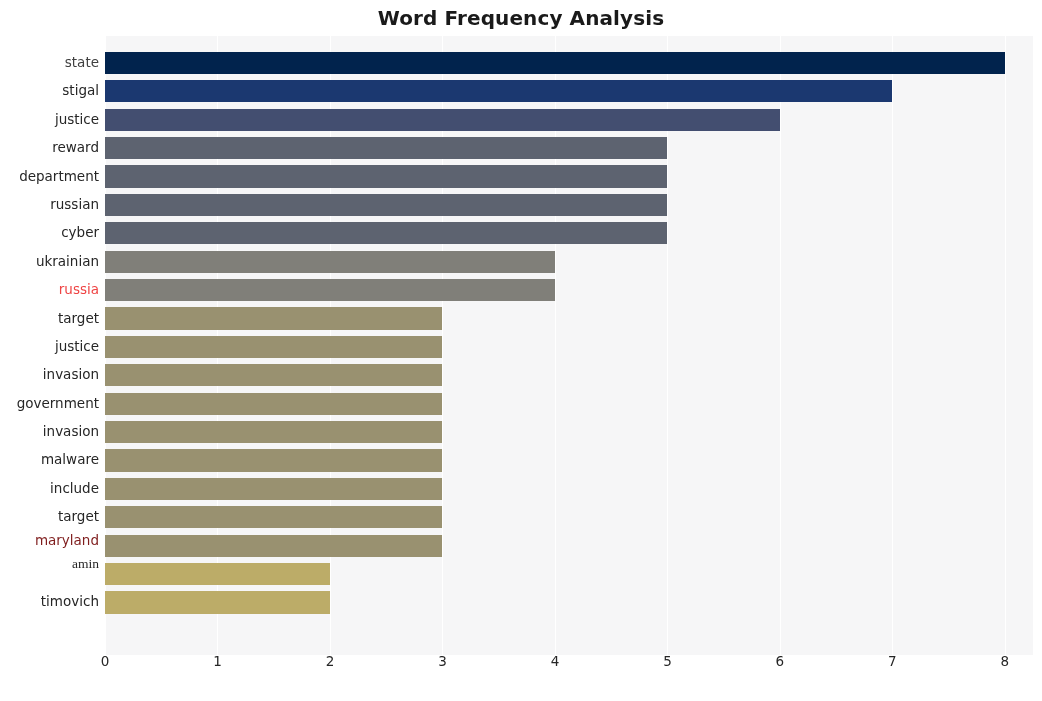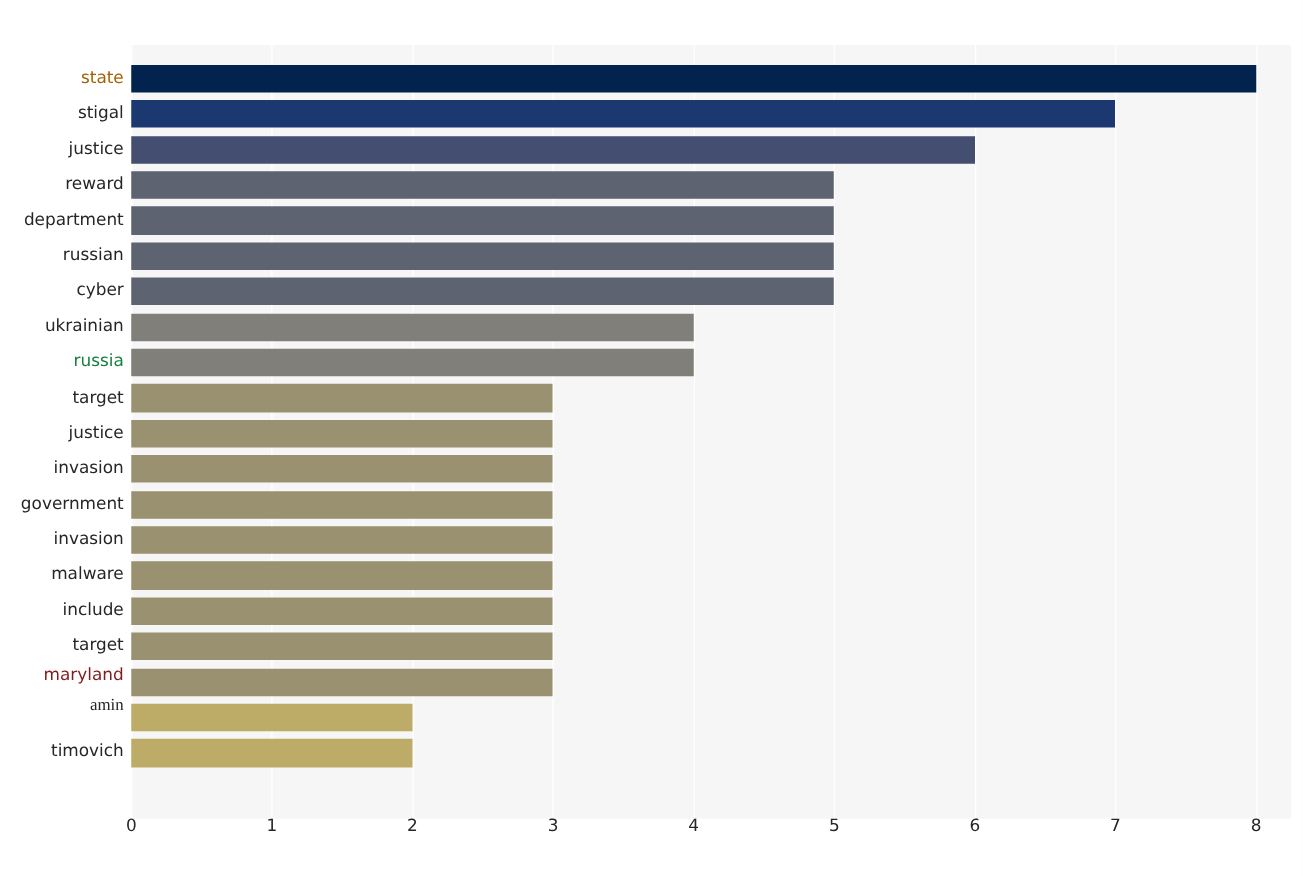--- a/index.html
+++ b/index.html
@@ -115,20 +115,21 @@
     text-align: center;
     font-size: 13.5px;
     color: #262626;
   }
 </style>
 </head>
 <body>
 
 <div id="figure">
 
+  <div id="chart-title">Word Frequency Analysis</div>
 
   <div id="plot-area">
     <div id="grid-layer">
         <div class="gridline" style="left: 0px; background: rgb(255, 255, 255);"></div>
         <div class="gridline" style="left: 112.485px; background: rgb(255, 255, 255);"></div>
         <div class="gridline" style="left: 224.97px; background: rgb(255, 255, 255);"></div>
         <div class="gridline" style="left: 337.455px; background: rgb(255, 255, 255);"></div>
         <div class="gridline" style="left: 449.939px; background: rgb(255, 255, 255);"></div>
         <div class="gridline" style="left: 562.424px; background: rgb(255, 255, 255);"></div>
         <div class="gridline" style="left: 674.909px; background: rgb(255, 255, 255);"></div>
@@ -193,29 +194,29 @@
         <div class="bar-row" style="top: 527.002px; height: 22.1477px;">
           <div class="bar" title="amin: 2" style="width: 224.97px; background: rgb(188, 172, 104);"></div>
         </div>
         <div class="bar-row" style="top: 555.396px; height: 22.1477px;">
           <div class="bar" title="timovich: 2" style="width: 224.97px; background: rgb(188, 172, 104);"></div>
         </div>
       </div>
   </div>
 
   <div id="ylabels">
-      <div class="ytick" style="top: 19.9748px; color: #a16207;">state</div>
+      <div class="ytick" style="top: 19.9748px; color: #404040;">state</div>
       <div class="ytick" style="top: 48.3693px; color: rgb(38, 38, 38);">stigal</div>
       <div class="ytick" style="top: 76.7638px; color: rgb(38, 38, 38);">justice</div>
       <div class="ytick" style="top: 105.158px; color: rgb(38, 38, 38);">reward</div>
       <div class="ytick" style="top: 133.553px; color: rgb(38, 38, 38);">department</div>
       <div class="ytick" style="top: 161.947px; color: rgb(38, 38, 38);">russian</div>
       <div class="ytick" style="top: 190.342px; color: rgb(38, 38, 38);">cyber</div>
       <div class="ytick" style="top: 218.736px; color: rgb(38, 38, 38);">ukrainian</div>
-      <div class="ytick" style="top: 247.131px; color: #15803d;">russia</div>
+      <div class="ytick" style="top: 247.131px; color: #ef4444;">russia</div>
       <div class="ytick" style="top: 275.525px; color: rgb(38, 38, 38);">target</div>
       <div class="ytick" style="top: 303.92px; color: rgb(38, 38, 38);">justice</div>
       <div class="ytick" style="top: 332.314px; color: rgb(38, 38, 38);">invasion</div>
       <div class="ytick" style="top: 360.709px; color: rgb(38, 38, 38);">government</div>
       <div class="ytick" style="top: 389.103px; color: rgb(38, 38, 38);">invasion</div>
       <div class="ytick" style="top: 417.498px; color: rgb(38, 38, 38);">malware</div>
       <div class="ytick" style="top: 445.892px; color: rgb(38, 38, 38);">include</div>
       <div class="ytick" style="top: 474.287px; color: rgb(38, 38, 38);">target</div>
       <div class="ytick" style="top: 498px; color: #7f1d1d;">maryland</div>
       <div class="ytick" style="top: 521px; color: rgb(38, 38, 38); font-family: Liberation Serif, serif;">amin</div>

